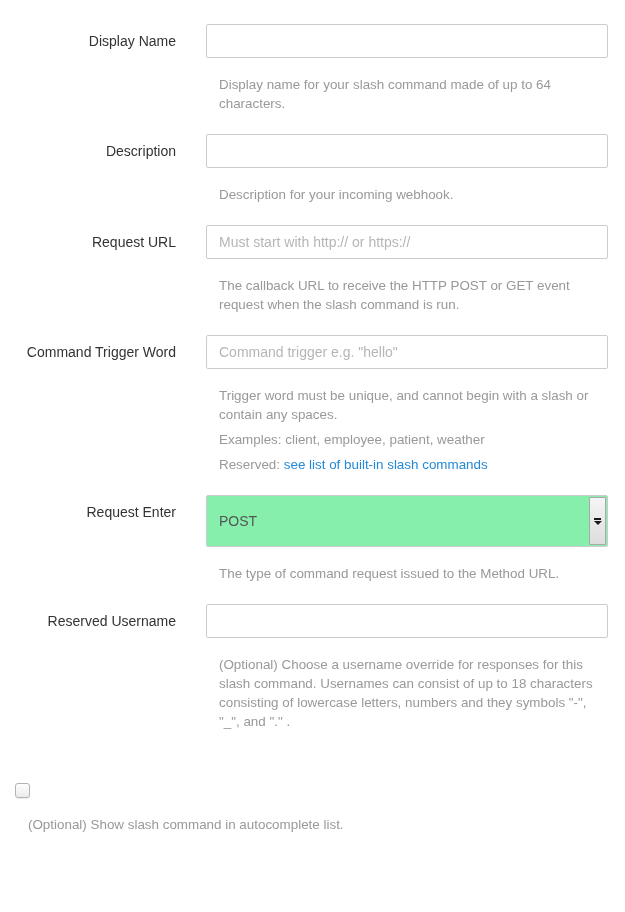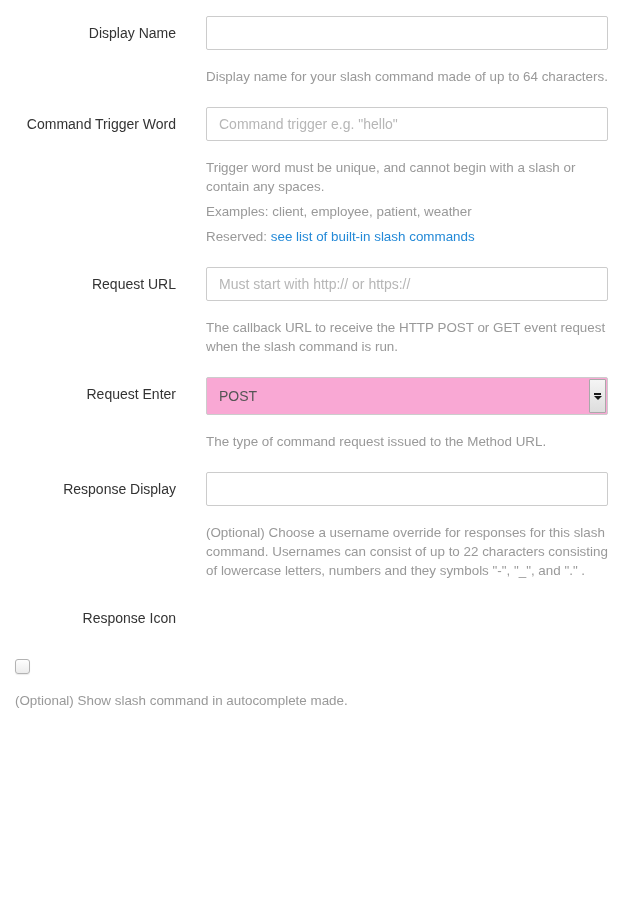--- a/index.html
+++ b/index.html
@@ -7,21 +7,21 @@
   body {
     width: 625px;
     height: 912px;
     background: #ffffff;
     font-family: "Liberation Sans", sans-serif;
     overflow: hidden;
   }
   .page {
     width: 625px;
     height: 912px;
-    padding-top: 16px;
+    padding-top: 24px;
   }
   .form-group {
     display: flex;
     align-items: flex-start;
     margin-bottom: 21px;
   }
   .label-col {
     flex: 0 0 191px;
     width: 191px;
     padding: 7px 15px 0 0;
@@ -47,39 +47,39 @@
     font-family: "Liberation Sans", sans-serif;
     font-size: 14px;
     color: #555555;
     outline: none;
   }
   .form-input::placeholder {
     color: #b6b6b6;
     opacity: 1;
   }
   .help {
-    margin: 17px 0 0 0;
+    margin: 17px 0 0 13px;
     font-size: 13.4px;
     line-height: 19px;
     color: #999999;
   }
   .help + .help { margin-top: 6px; }
   .link {
     color: #2389d7;
     text-decoration: none;
     cursor: pointer;
   }
   
   .select {
     position: relative;
     width: 402px;
-    height: 38px;
+    height: 52px;
     border: 1px solid #cccccc;
     border-radius: 2px;
-    background: #f9a8d4;
+    background: #86efac;
     display: flex;
     align-items: center;
     padding-left: 12px;
     font-size: 14px;
     color: #555555;
     cursor: pointer;
   }
   .select-btn {
     position: absolute;
     top: 1px;
@@ -128,65 +128,71 @@
 <div class="page">
 
   <div class="form-group">
     <div class="label-col">Display Name</div>
     <div class="control-col">
       <input type="text" class="form-input" value="" style="">
       <p class="help">Display name for your slash command made of up to 64 characters.</p>
     </div>
   </div>
 
+  <div class="form-group">
+    <div class="label-col">Description</div>
+    <div class="control-col">
+      <input type="text" class="form-input" value="" style="">
+      <p class="help">Description for your incoming webhook.</p>
+    </div>
+  </div>
+
+  <div class="form-group">
+    <div class="label-col">Request URL</div>
+    <div class="control-col">
+      <input type="text" class="form-input" placeholder="Must start with http:// or https://" style="">
+      <p class="help">The callback URL to receive the HTTP POST or GET event request when the slash command is run.</p>
+    </div>
+  </div>
 
   <div class="form-group">
     <div class="label-col">Command Trigger Word</div>
     <div class="control-col">
       <input type="text" class="form-input" placeholder="Command trigger e.g. &quot;hello&quot;" style="">
       <p class="help">Trigger word must be unique, and cannot begin with a slash or contain any spaces.</p>
       <p class="help">Examples: client, employee, patient, weather</p>
       <p class="help"><span>Reserved: </span><a class="link" href="#">see list of built-in slash commands</a></p>
-    </div>
-  </div>
-
-  <div class="form-group">
-    <div class="label-col">Request URL</div>
-    <div class="control-col">
-      <input type="text" class="form-input" placeholder="Must start with http:// or https://" style="">
-      <p class="help">The callback URL to receive the HTTP POST or GET event request when the slash command is run.</p>
     </div>
   </div>
 
   <div class="form-group">
     <div class="label-col">Request Enter</div>
     <div class="control-col">
       <div class="select">
         <span>POST</span>
         <span class="select-btn">
           <span class="select-arrow-bar"></span>
           <span class="select-arrow-tri"></span>
         </span>
       </div>
       <p class="help">The type of command request issued to the Method URL.</p>
     </div>
   </div>
 
   <div class="form-group">
-    <div class="label-col">Response Display</div>
+    <div class="label-col">Reserved Username</div>
     <div class="control-col">
       <input type="text" class="form-input" value="" style="">
-      <p class="help">(Optional) Choose a username override for responses for this slash command. Usernames can consist of up to 22 characters consisting of lowercase letters, numbers and they symbols "-", "_", and "." .</p>
+      <p class="help">(Optional) Choose a username override for responses for this slash command. Usernames can consist of up to 18 characters consisting of lowercase letters, numbers and they symbols "-", "_", and "." .</p>
     </div>
   </div>
 
   <div class="form-group">
-    <div class="label-col">Response Icon</div>
   </div>
 
   <div class="form-group">
     <div class="control-col">
       <input type="checkbox" class="checkbox" style="">
-      <p class="help">(Optional) Show slash command in autocomplete made.</p>
+      <p class="help">(Optional) Show slash command in autocomplete list.</p>
     </div>
   </div>
 
 </div>
 
 </body></html>

